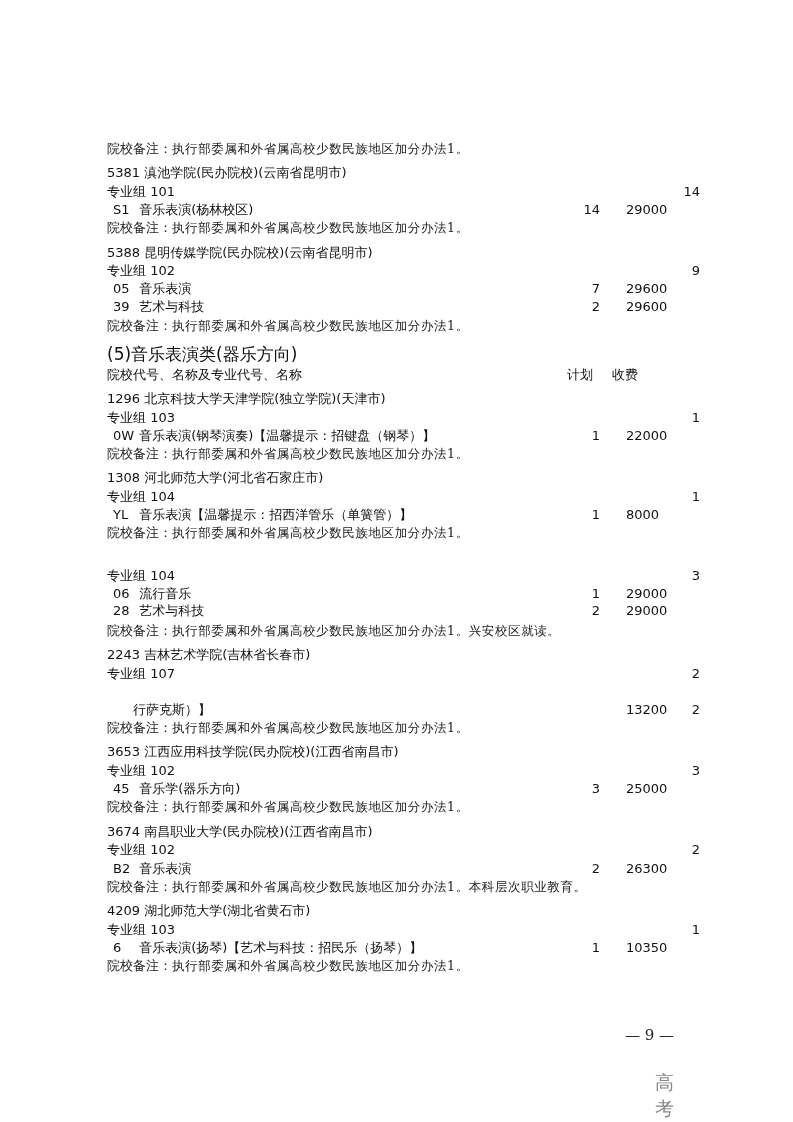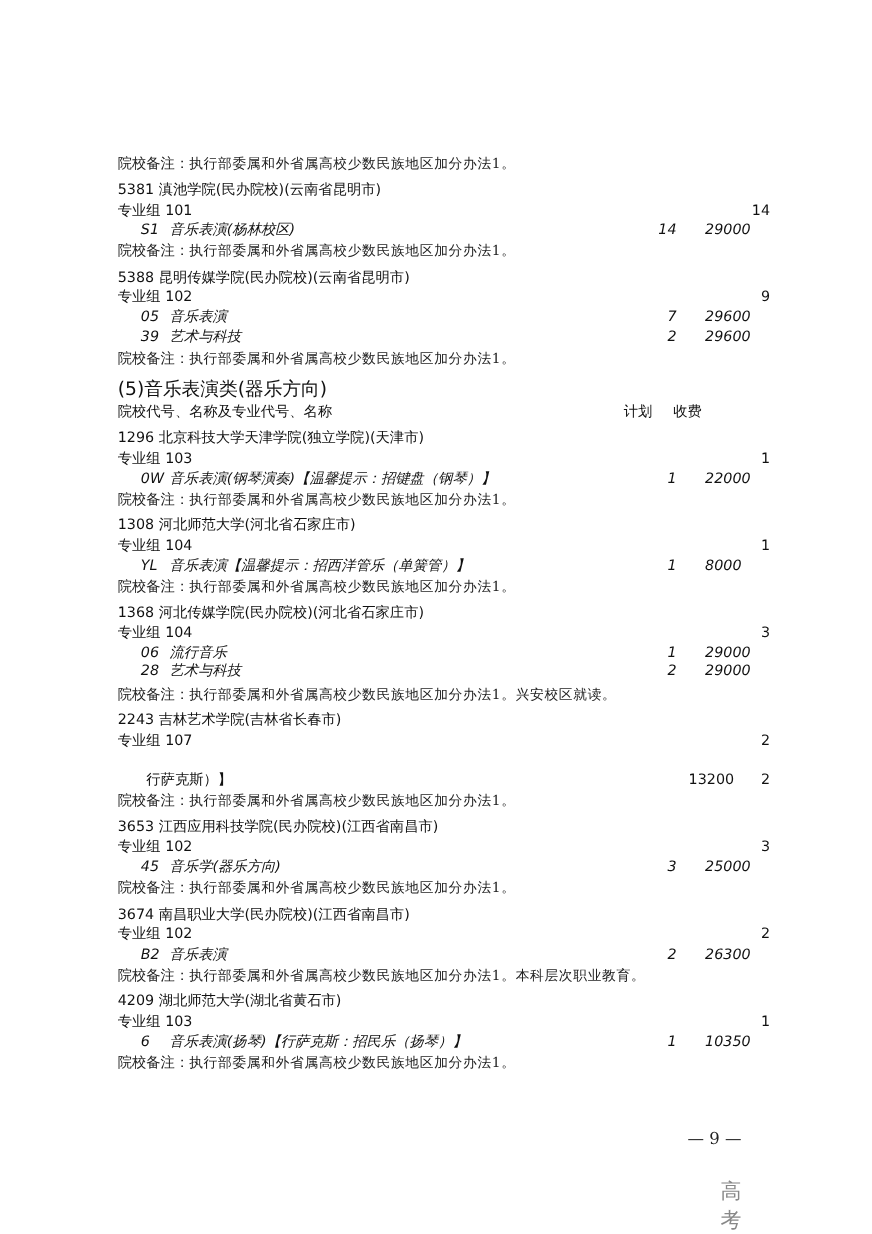--- a/index.html
+++ b/index.html
@@ -2,21 +2,21 @@
 <html><head>
   <meta charset="utf-8">
   <style>
     html, body { margin: 0; padding: 0; background: #ffffff; }
     body { width: 793px; height: 1122px; position: relative; overflow: hidden;
       font-family: "DejaVu Sans", "Liberation Sans", sans-serif; color: #111; }
     .page { position: absolute; left: 0; top: 0; width: 693px; height: 1122px; }
     .line { position: absolute; left: 107px; width: 560px; height: 18px; font-size: 13px; line-height: 18px; white-space: nowrap; }
     .note { color: #222; font-family: "DejaVu Serif", "Liberation Serif", serif; font-size: 12.5px; letter-spacing: 0.6px; }
     .note .lbl { font-family: "DejaVu Sans", "Liberation Sans", sans-serif; letter-spacing: 0; font-size: 13px; }
-    .major { left: 128px; font-style: italic; }
+    .major { left: 113px; }
     .major .code { display: inline-block; min-width: 22px; }
     .plan { position: absolute; left: 540px; width: 53px; text-align: right; top: 0; }
     .fee { position: absolute; left: 503px; top: 0; margin-left: 16px; }
     .heading { position: absolute; left: 107px; top: 343px; font-size: 17px; line-height: 22px; white-space: nowrap; }
     .colhead { position: absolute; left: 107px; top: 366px; width: 560px; font-size: 13px; line-height: 18px; }
     .colhead .plan-h { position: absolute; left: 460px; top: 0; }
     .colhead .fee-h { position: absolute; left: 505px; top: 0; }
     .pagenum { position: absolute; left: 625px; top: 1026px; font-size: 15px; font-family: "DejaVu Serif", "Liberation Serif", serif; color: #222; }
     .watermark { position: absolute; left: 655px; top: 1070px; font-size: 19px; color: #888; letter-spacing: 1px; }
   </style>
@@ -90,21 +90,20 @@
   </div>
   <div class="line major" style="top:506px">
     <span class="code">YL</span> <span>音乐表演【温馨提示：招西洋管乐（单簧管）】</span>
     <span class="plan" style="left:434px">1</span>
     <span class="fee" style="left:497px">8000</span>
   </div>
   <div class="line note" style="top:524px">
     <span class="lbl">院校备注：</span><span>执行部委属和外省属高校少数民族地区加分办法1。</span>
   </div>
 
-  <div class="line" style="top:549px">1368  河北传媒学院(民办院校)(河北省石家庄市)</div>
   <div class="line" style="top:567px">
     <span>专业组 104</span>
     <span class="plan">3</span>
   </div>
   <div class="line major" style="top:585px">
     <span class="code">06</span> <span>流行音乐</span>
     <span class="plan" style="left:434px">1</span>
     <span class="fee" style="left:497px">29000</span>
   </div>
   <div class="line major" style="top:602px">
@@ -157,21 +156,21 @@
   <div class="line note" style="top:878px">
     <span class="lbl">院校备注：</span><span>执行部委属和外省属高校少数民族地区加分办法1。本科层次职业教育。</span>
   </div>
 
   <div class="line" style="top:902px">4209  湖北师范大学(湖北省黄石市)</div>
   <div class="line" style="top:921px">
     <span>专业组 103</span>
     <span class="plan">1</span>
   </div>
   <div class="line major" style="top:939px">
-    <span class="code">6</span> <span>音乐表演(扬琴)【行萨克斯：招民乐（扬琴）】</span>
+    <span class="code">6</span> <span>音乐表演(扬琴)【艺术与科技：招民乐（扬琴）】</span>
     <span class="plan" style="left:434px">1</span>
     <span class="fee" style="left:497px">10350</span>
   </div>
   <div class="line note" style="top:957px">
     <span class="lbl">院校备注：</span><span>执行部委属和外省属高校少数民族地区加分办法1。</span>
   </div>
 
   <div class="pagenum">— 9 —</div>
   <div class="watermark">高考直通车</div>
 </div>

